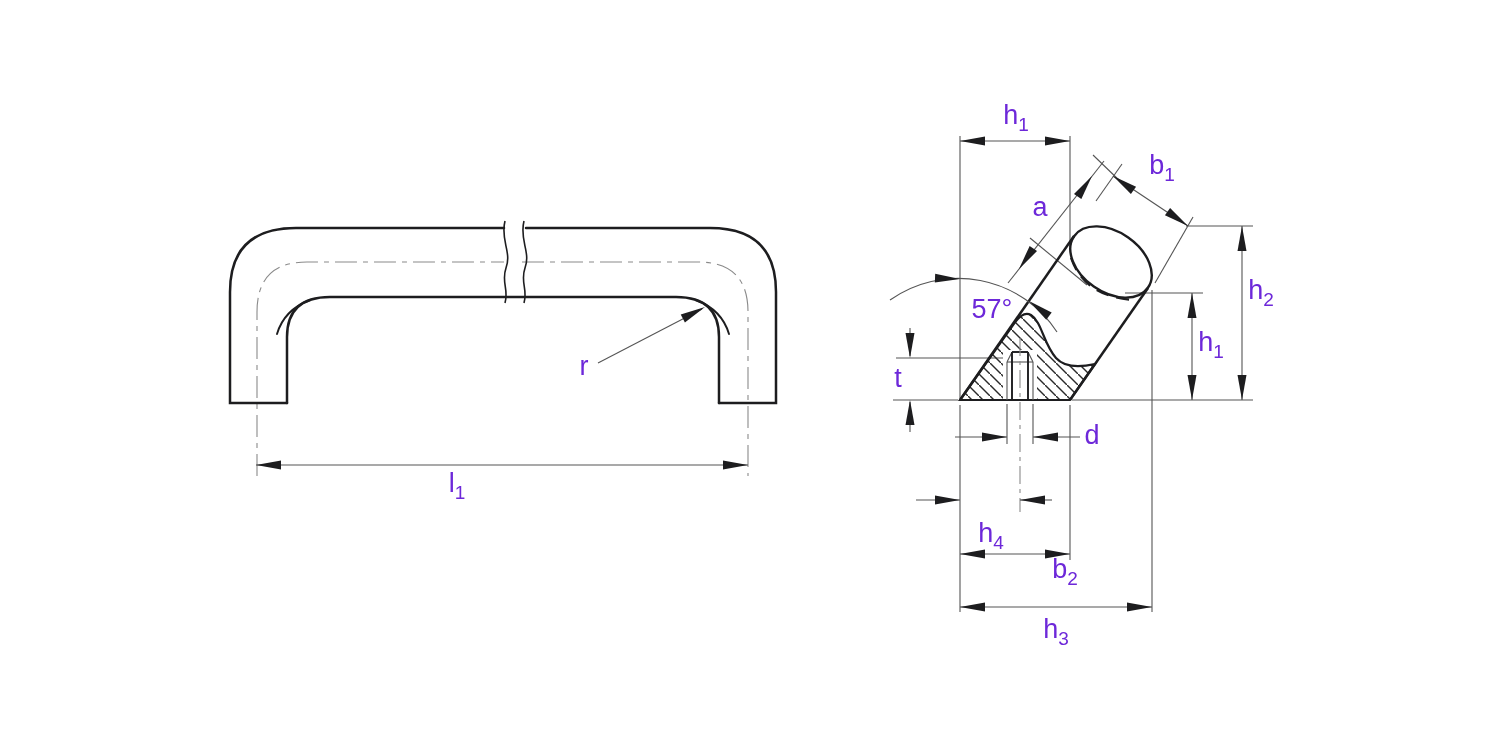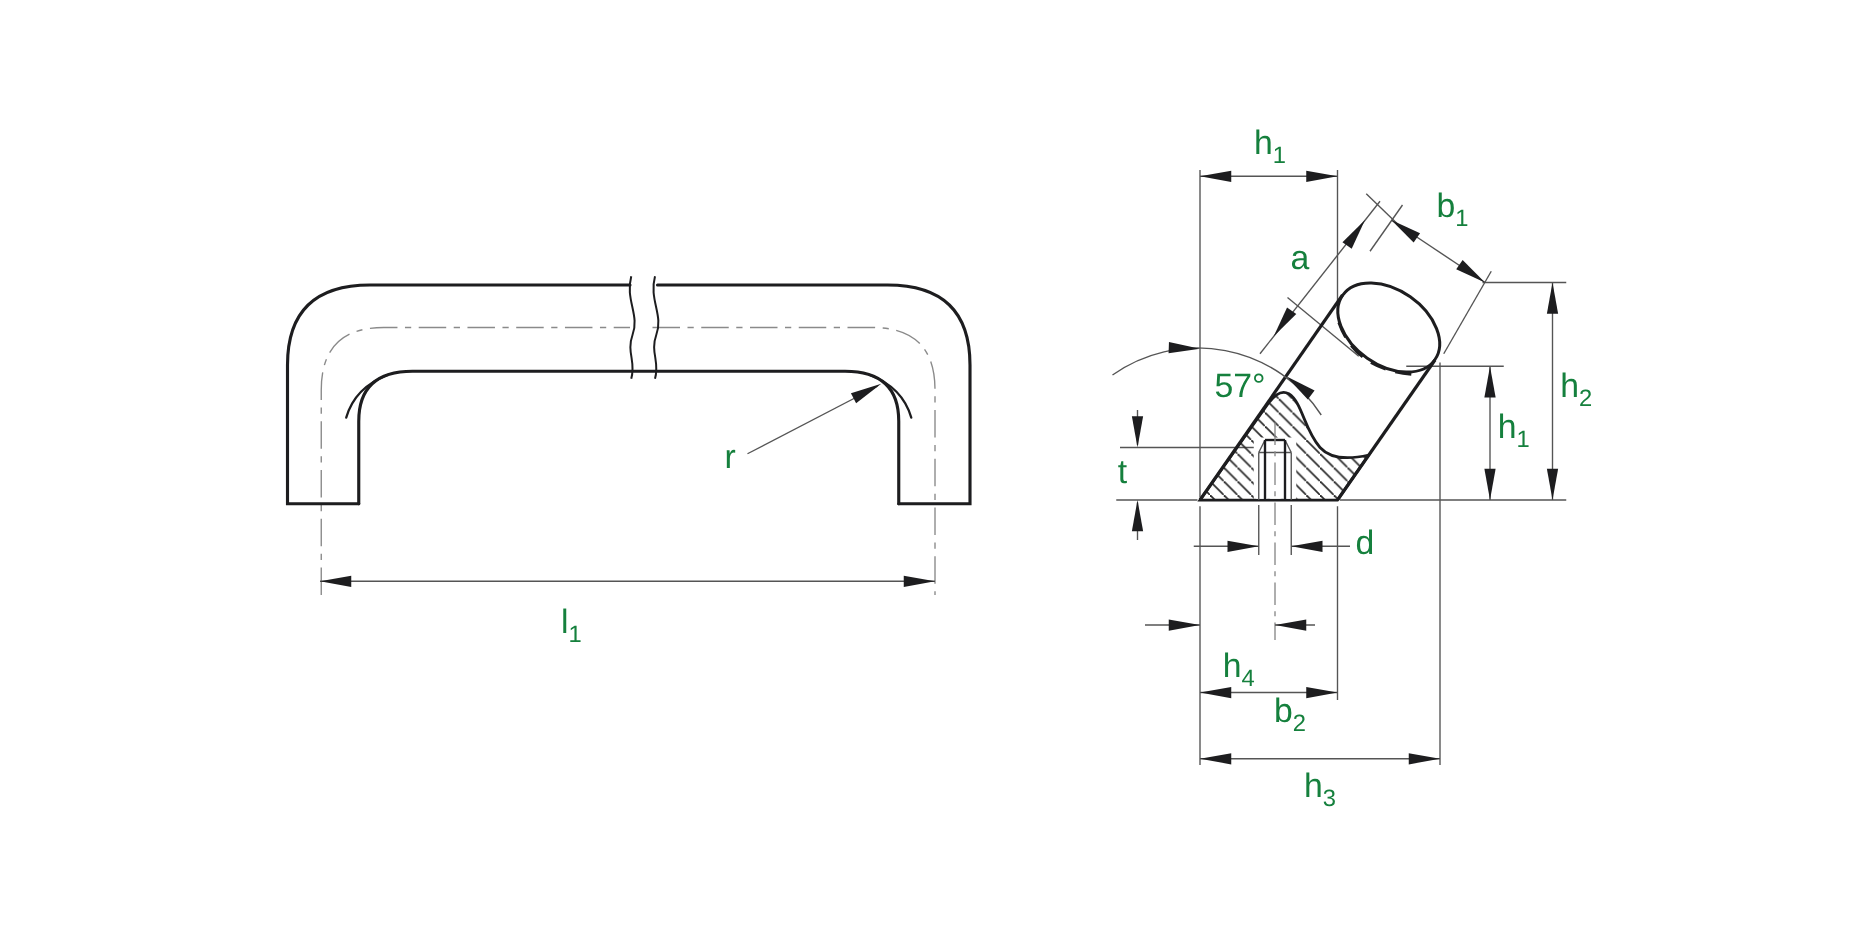--- a/index.html
+++ b/index.html
@@ -1,19 +1,19 @@
 <!DOCTYPE html>
 <html><head>
 <meta charset="utf-8">
 <style>
   html,body{margin:0;padding:0;background:#fff;}
   .stage{position:relative;width:1500px;height:750px;background:#fff;overflow:hidden;
          font-family:"Liberation Sans", sans-serif;}
   .stage svg{position:absolute;left:0;top:0;}
-  .lbl{position:absolute;transform:translate(-50%,-50%);color:#15803d;font-size:27px;
+  .lbl{position:absolute;transform:translate(-50%,-50%);color:#6d28d9;font-size:27px;
        line-height:1;white-space:nowrap;}
   .lbl i{font-style:normal;}
   .lbl sub{font-size:19px;vertical-align:-7px;line-height:1;}
 </style>
 </head>
 <body>
 
 <div class="stage">
 
 <svg width="1500" height="750" viewBox="0 0 1500 750">
@@ -174,28 +174,28 @@
 
     <g>
       <path d="M 1242 226 V 400" stroke="#555" stroke-width="1.1" fill="none"></path>
       <use href="#arw" transform="translate(1242 226) rotate(270)"></use>
       <use href="#arw" transform="translate(1242 400) rotate(90)"></use>
     </g>
   </g>
 </svg>
 
 <div>
-  <span class="lbl" style="left:457px;top:501px"><i>l</i><sub>1</sub></span>
+  <span class="lbl" style="left:457px;top:486px"><i>l</i><sub>1</sub></span>
   <span class="lbl" style="left:584px;top:369px"><i>r</i><sub></sub></span>
   <span class="lbl" style="left:1016px;top:118px"><i>h</i><sub>1</sub></span>
   <span class="lbl" style="left:1040px;top:210px"><i>a</i><sub></sub></span>
   <span class="lbl" style="left:1162px;top:168px"><i>b</i><sub>1</sub></span>
   <span class="lbl" style="left:992px;top:312px"><i>57°</i><sub></sub></span>
-  <span class="lbl" style="left:1261px;top:312px"><i>h</i><sub>2</sub></span>
+  <span class="lbl" style="left:1261px;top:293px"><i>h</i><sub>2</sub></span>
   <span class="lbl" style="left:1211px;top:345px"><i>h</i><sub>1</sub></span>
   <span class="lbl" style="left:898px;top:381px"><i>t</i><sub></sub></span>
   <span class="lbl" style="left:1092px;top:438px"><i>d</i><sub></sub></span>
   <span class="lbl" style="left:991px;top:536px"><i>h</i><sub>4</sub></span>
-  <span class="lbl" style="left:1032px;top:572px"><i>b</i><sub>2</sub></span>
+  <span class="lbl" style="left:1065px;top:572px"><i>b</i><sub>2</sub></span>
   <span class="lbl" style="left:1056px;top:632px"><i>h</i><sub>3</sub></span>
 </div>
 
 </div>
 
 </body></html>

